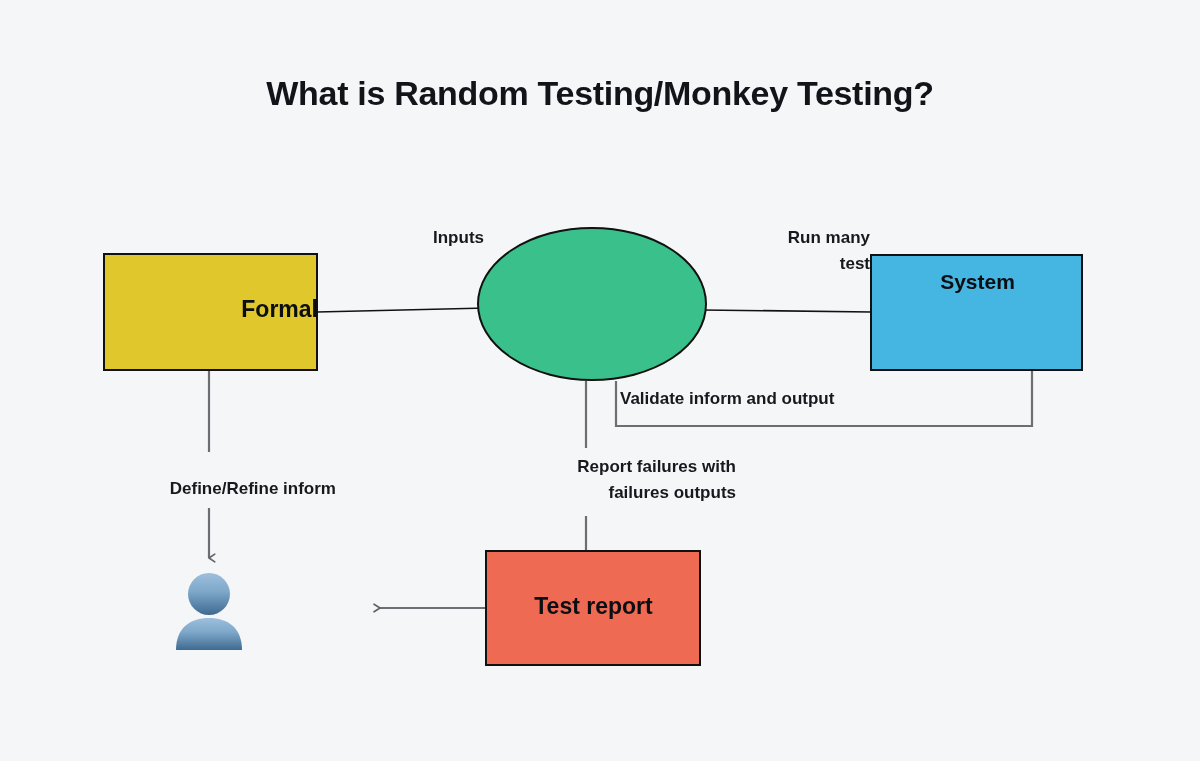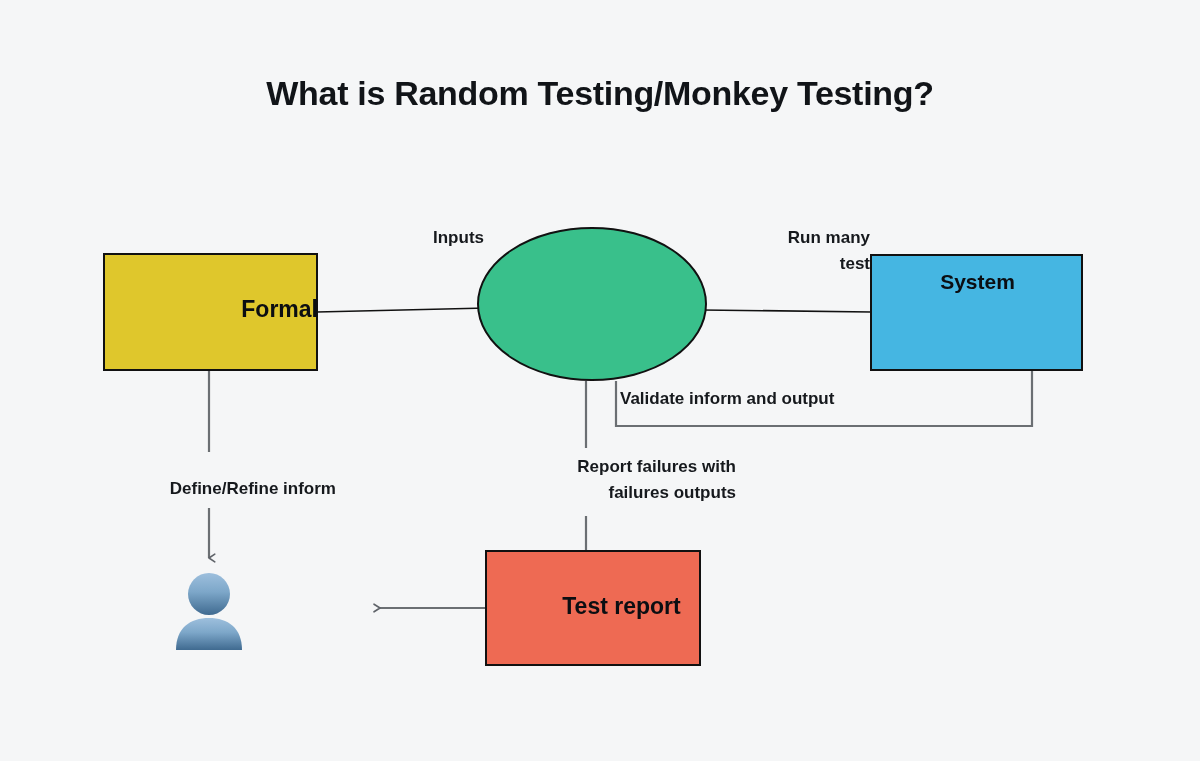--- a/index.html
+++ b/index.html
@@ -49,21 +49,21 @@
     position: absolute;
     text-align: right;
     font-weight: bold;
     color: #16191d;
     font-size: 17px;
     line-height: 1.5;
   }
   #label-formal    { left: 104px; top: 295px; width: 214px; font-size: 23px; text-align: right; }
   #label-quick     { left: 478px; top: 289px; width: 230px; font-size: 23px; }
   #label-sut       { left: 872px; top: 269px; width: 211px; font-size: 21px; }
-  #label-report    { left: 486px; top: 592px; width: 215px; font-size: 23px; padding-left: 28px; }
+  #label-report    { left: 486px; top: 592px; width: 215px; font-size: 23px; }
 
   #label-inputs    { left: 322px; top: 225px; width: 162px; }
   #label-runmany   { left: 700px; top: 225px; width: 170px; }
   #label-validate  { left: 620px; top: 386px; width: 320px; text-align: left; }
   #label-define    { left: 86px;  top: 464px; width: 250px; margin-top: 12px; }
   #label-failures  { left: 450px; top: 454px; width: 286px; }
 </style>
 </head>
 <body>
 

